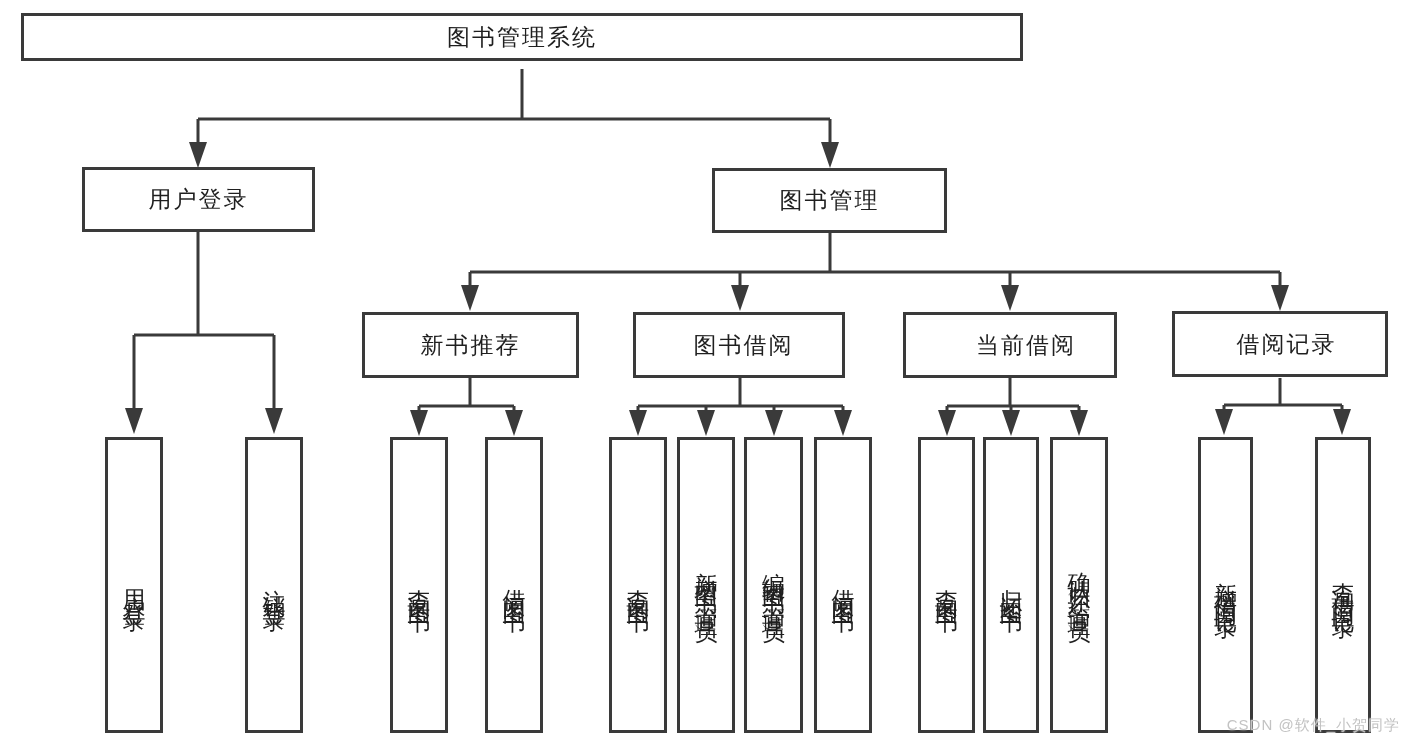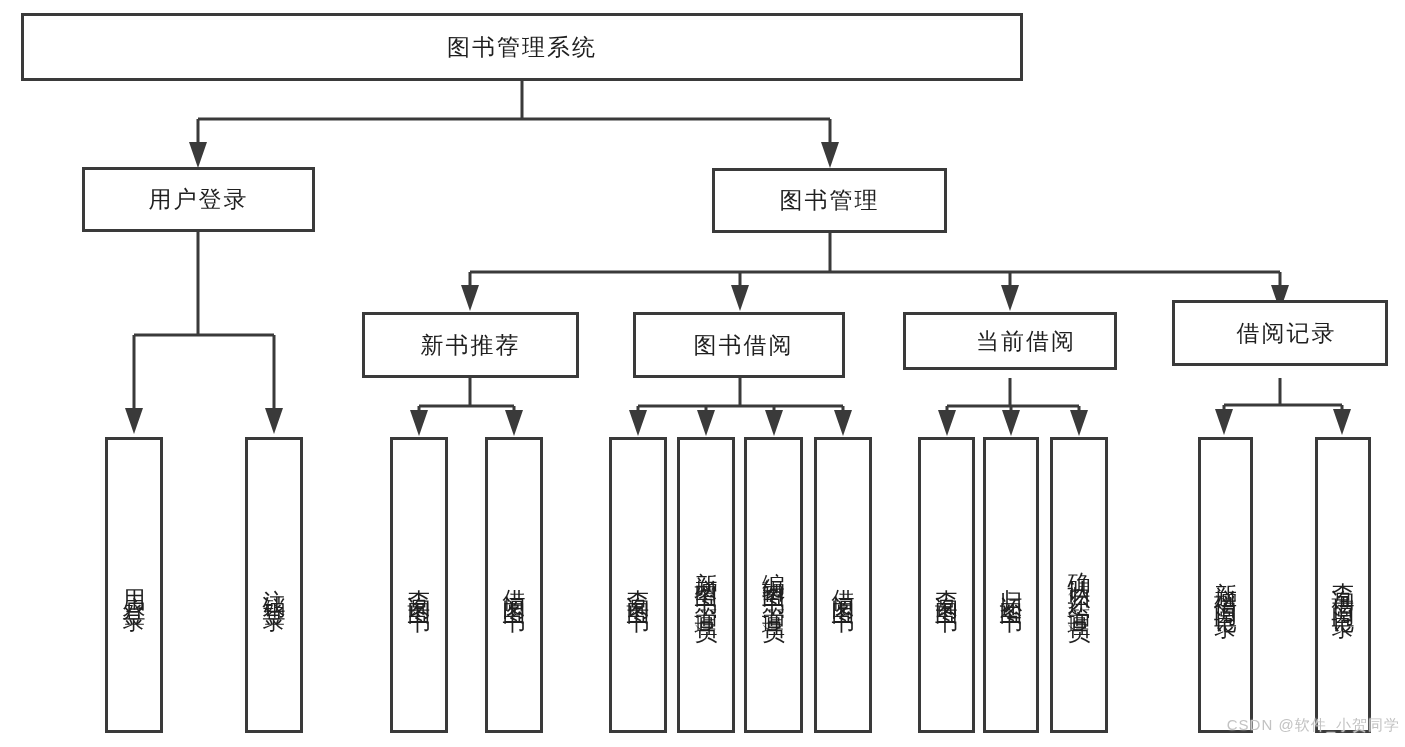--- a/index.html
+++ b/index.html
@@ -90,41 +90,41 @@
     <path d="M1010 378 V406 M947 406 H1079 M947 406 V414 M1011 406 V414 M1079 406 V414"></path>
     <polygon points="938,410 956,410 947,436"></polygon>
     <polygon points="1002,410 1020,410 1011,436"></polygon>
     <polygon points="1070,410 1088,410 1079,436"></polygon>
 
     <path d="M1280 378 V405 M1224 405 H1342 M1224 405 V413 M1342 405 V413"></path>
     <polygon points="1215,409 1233,409 1224,435"></polygon>
     <polygon points="1333,409 1351,409 1342,435"></polygon>
   </svg>
 
-  <div class="box h-box" style="left:21px;top:13px;width:1002px;height:68px;">
+  <div class="box h-box" style="left:21px;top:13px;width:1002px;height:48px;">
     <span>图书管理系统</span>
   </div>
 
   <div class="box h-box" style="left:82px;top:167px;width:233px;height:65px;">
     <span>用户登录</span>
   </div>
   <div class="box h-box" style="left:362px;top:312px;width:217px;height:66px;">
     <span>新书推荐</span>
   </div>
 
   <div class="box h-box" style="left:712px;top:168px;width:235px;height:65px;">
     <span>图书管理</span>
   </div>
   <div class="box h-box" style="left:633px;top:312px;width:212px;height:66px;padding-left:9px;">
     <span>图书借阅</span>
   </div>
-  <div class="box h-box" style="left:903px;top:312px;width:214px;height:58px;padding-left:32px;">
+  <div class="box h-box" style="left:903px;top:312px;width:214px;height:66px;padding-left:32px;">
     <span>当前借阅</span>
   </div>
-  <div class="box h-box" style="left:1172px;top:300px;width:216px;height:66px;padding-left:13px;">
+  <div class="box h-box" style="left:1172px;top:311px;width:216px;height:66px;padding-left:13px;">
     <span>借阅记录</span>
   </div>
 
   <div class="box v-box" style="left:105px;width:58px;">
     <span class="v-label">用户登录</span>
   </div>
   <div class="box v-box" style="left:245px;width:58px;">
     <span class="v-label">注销登录</span>
   </div>
 

